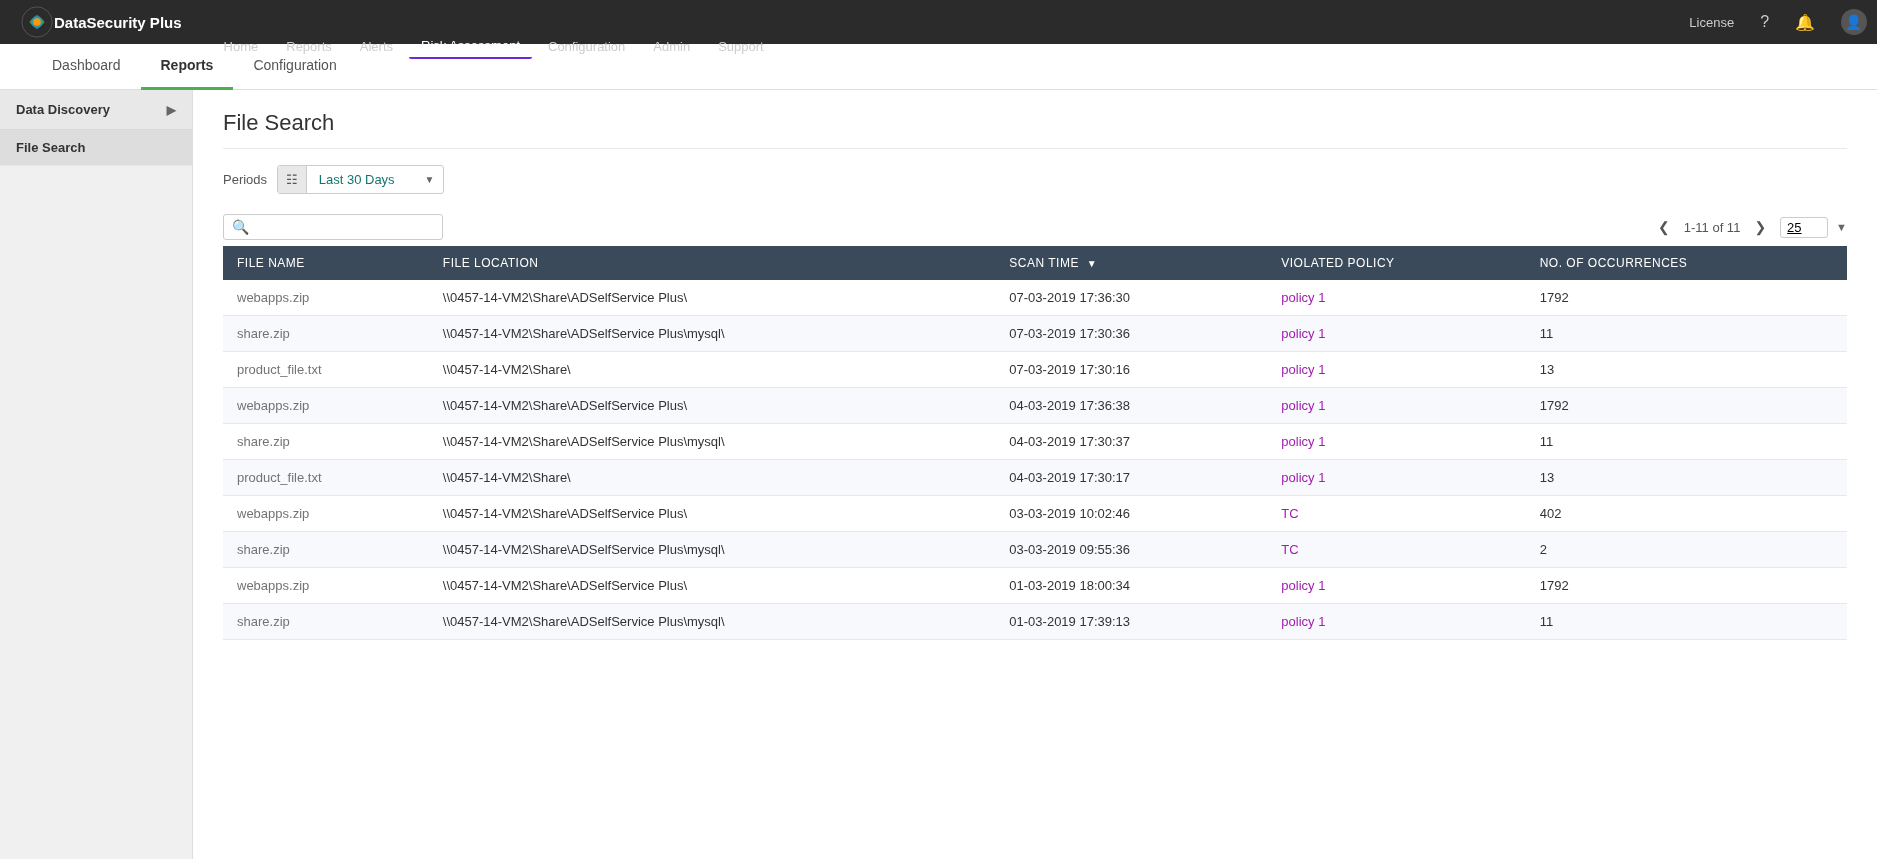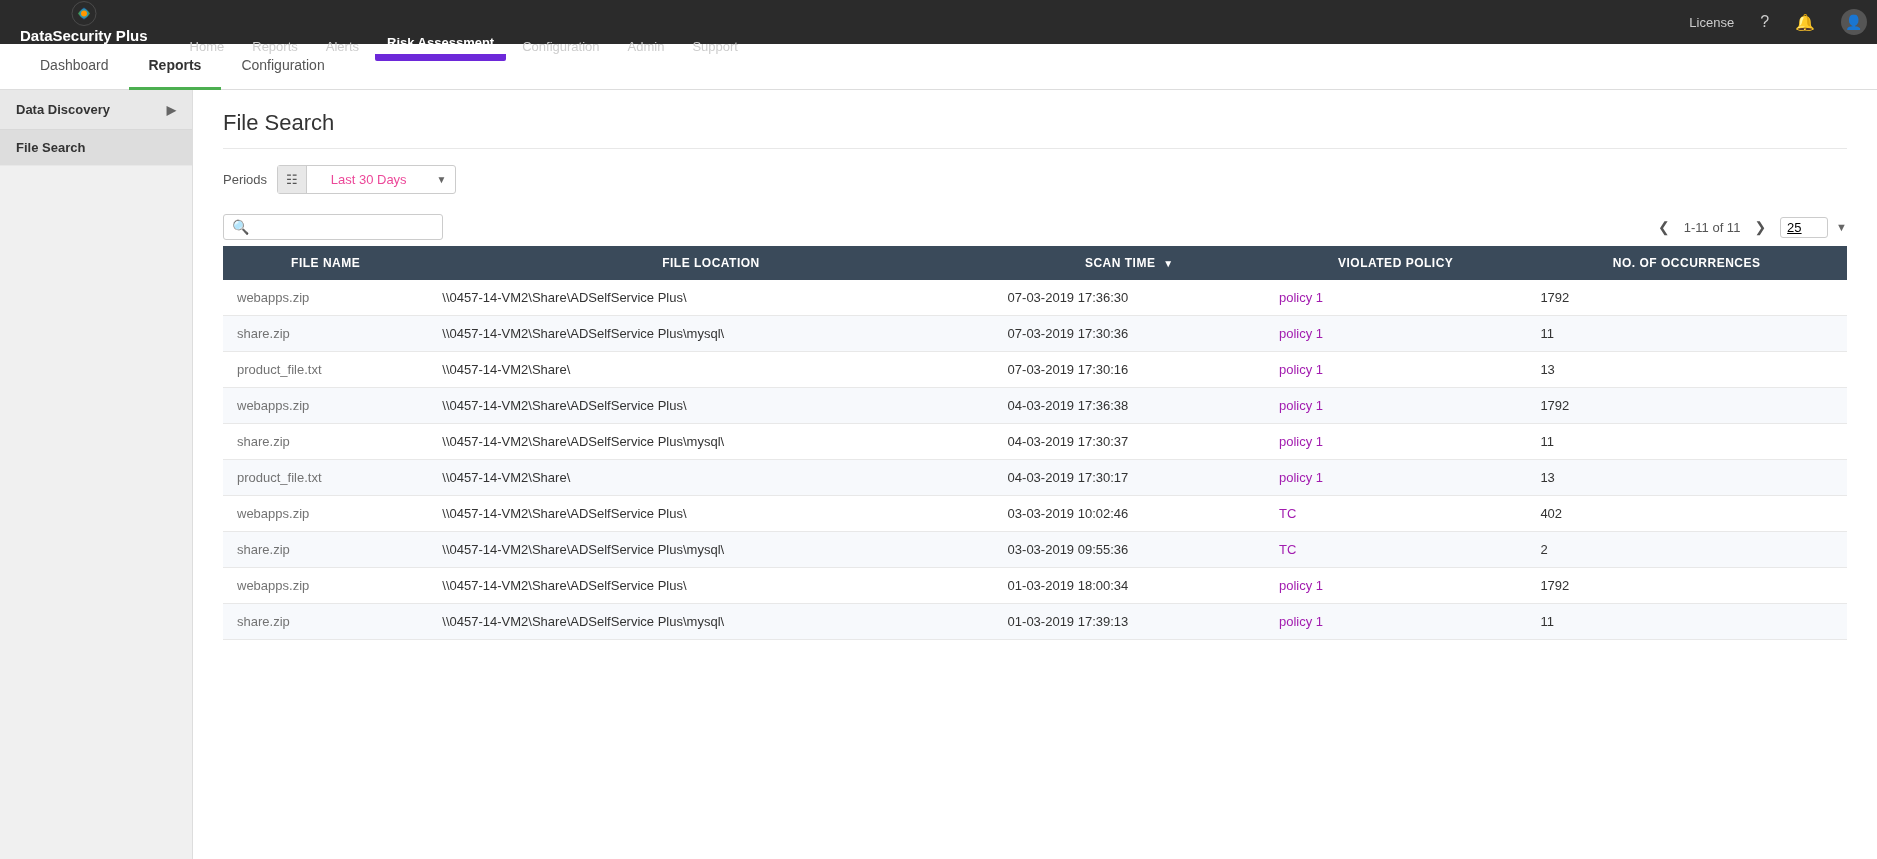--- a/index.html
+++ b/index.html
@@ -11,21 +11,20 @@
       display: flex;
       align-items: center;
       height: 44px;
       padding: 0 10px;
       color: #ccc;
     }
     .top-nav .brand {
       display: flex;
       align-items: center;
       margin-right: 20px;
-      flex-direction: column;
     }
     .brand-name {
       color: #fff;
       font-size: 15px;
       font-weight: bold;
       white-space: nowrap;
     }
     .top-nav-links {
       display: flex;
       align-items: center;
@@ -36,22 +35,22 @@
     .top-nav-link {
       color: #ccc;
       padding: 4px 12px;
       cursor: pointer;
       font-size: 13px;
       border-radius: 2px;
       white-space: nowrap;
     }
     .top-nav-link.active {
       color: #fff;
-      font-weight: bold;
-      border-bottom: 7px solid #6d28d9;
+      font-weight: normal;
+      border-bottom: 2px solid #6d28d9;
     }
     .top-nav-right {
       display: flex;
       align-items: center;
       gap: 26px;
       color: #ccc;
       font-size: 13px;
     }
     .top-nav-right .icon-btn {
       cursor: pointer;
@@ -71,21 +70,21 @@
       cursor: pointer;
     }
 
     
     .second-nav {
       background: #fff;
       border-bottom: 1px solid #ddd;
       display: flex;
       align-items: center;
       height: 46px;
-      padding: 0 20px;
+      padding: 0 32px;
       gap: 0;
     }
     .second-nav-item {
       padding: 12px 20px;
       cursor: pointer;
       font-size: 14px;
       color: #555;
       border-bottom: 3px solid transparent;
       height: 46px;
       display: flex;
@@ -175,23 +174,23 @@
       cursor: pointer;
     }
     .periods-dropdown .grid-icon {
       background: #e8e8e8;
       padding: 6px 8px;
       border-right: 1px solid #ccc;
       font-size: 13px;
       color: #555;
     }
     .periods-dropdown .dropdown-value {
-      padding: 6px 30px 6px 24px;
-      font-size: 13px;
-      color: #ec4899;
+      padding: 6px 30px 6px 12px;
+      font-size: 13px;
+      color: #0f766e;
       position: relative;
     }
 
     
     .table-toolbar {
       display: flex;
       align-items: center;
       justify-content: space-between;
       margin-bottom: 6px;
     }
@@ -243,22 +242,22 @@
       width: 100%;
       border-collapse: collapse;
       font-size: 13px;
     }
     .data-table thead tr {
       background: #3a4a5a;
       color: #fff;
     }
     .data-table thead th {
       padding: 10px 14px;
-      text-align: center;
-      font-weight: bold;
+      text-align: left;
+      font-weight: normal;
       font-size: 12px;
       letter-spacing: 0.5px;
       white-space: nowrap;
       margin-top: 24px;
     }
     .data-table thead th.sortable {
       cursor: pointer;
     }
     .data-table thead th .sort-arrow {
       margin-left: 4px;

